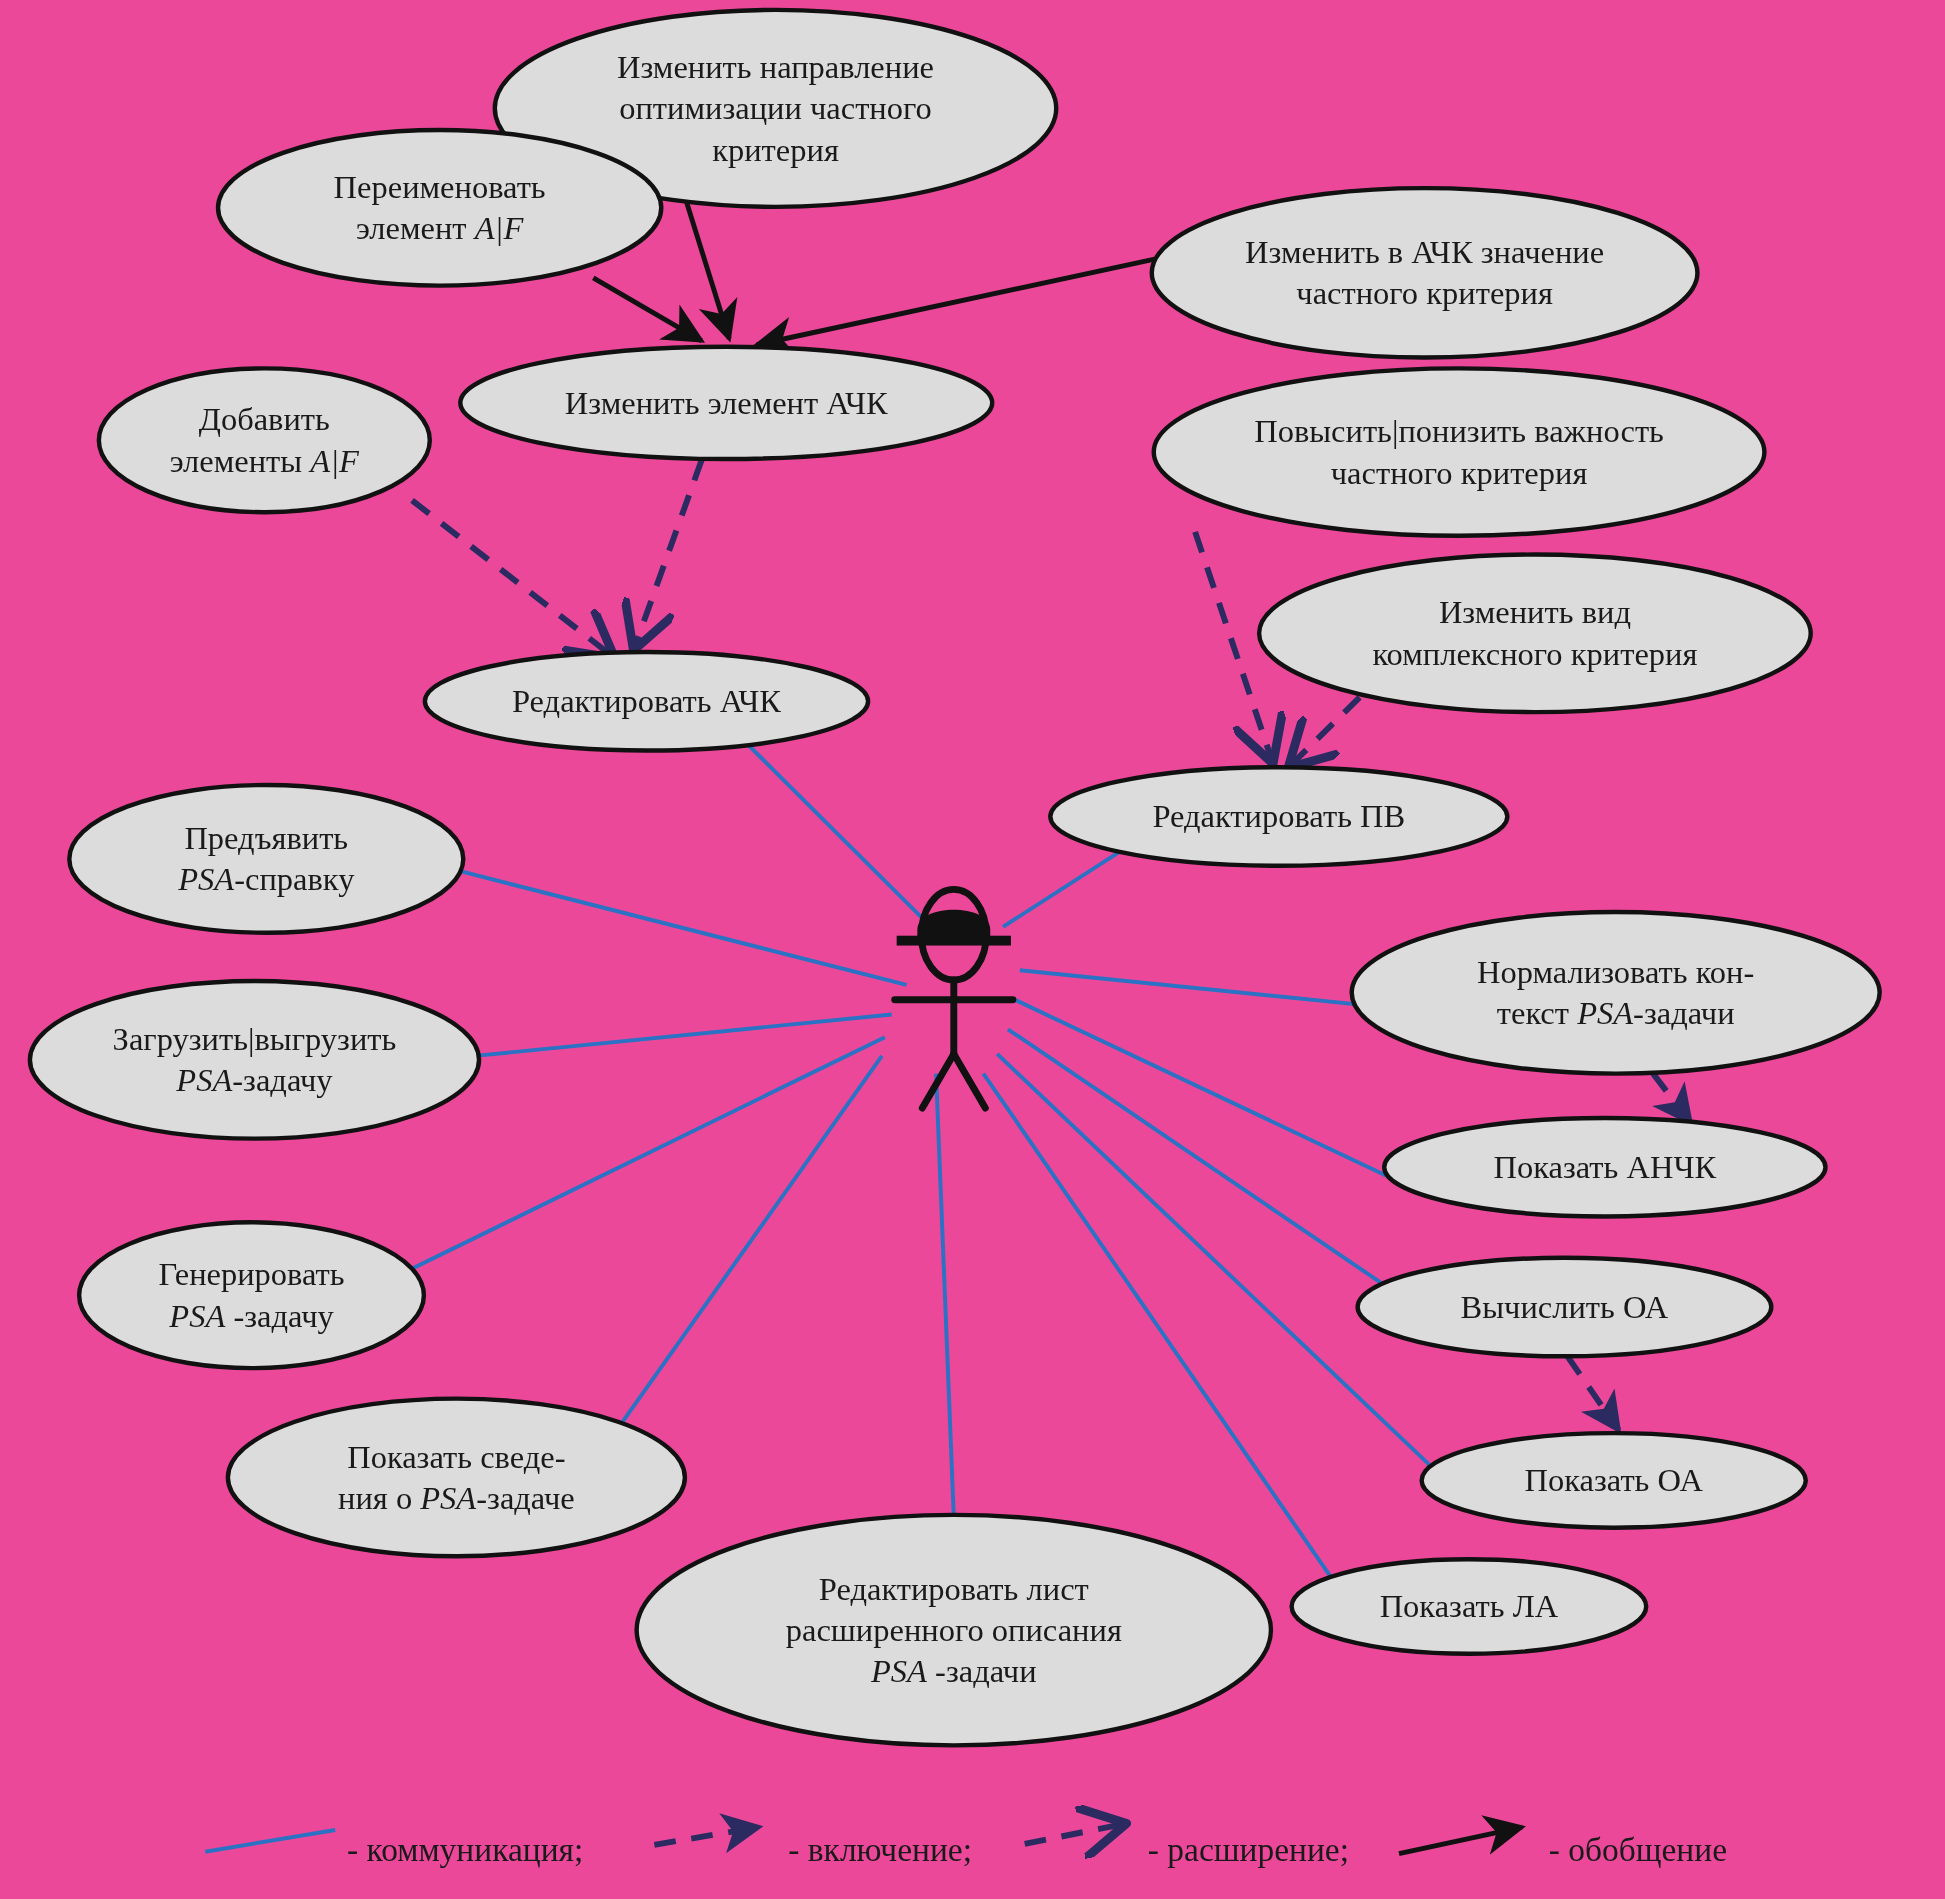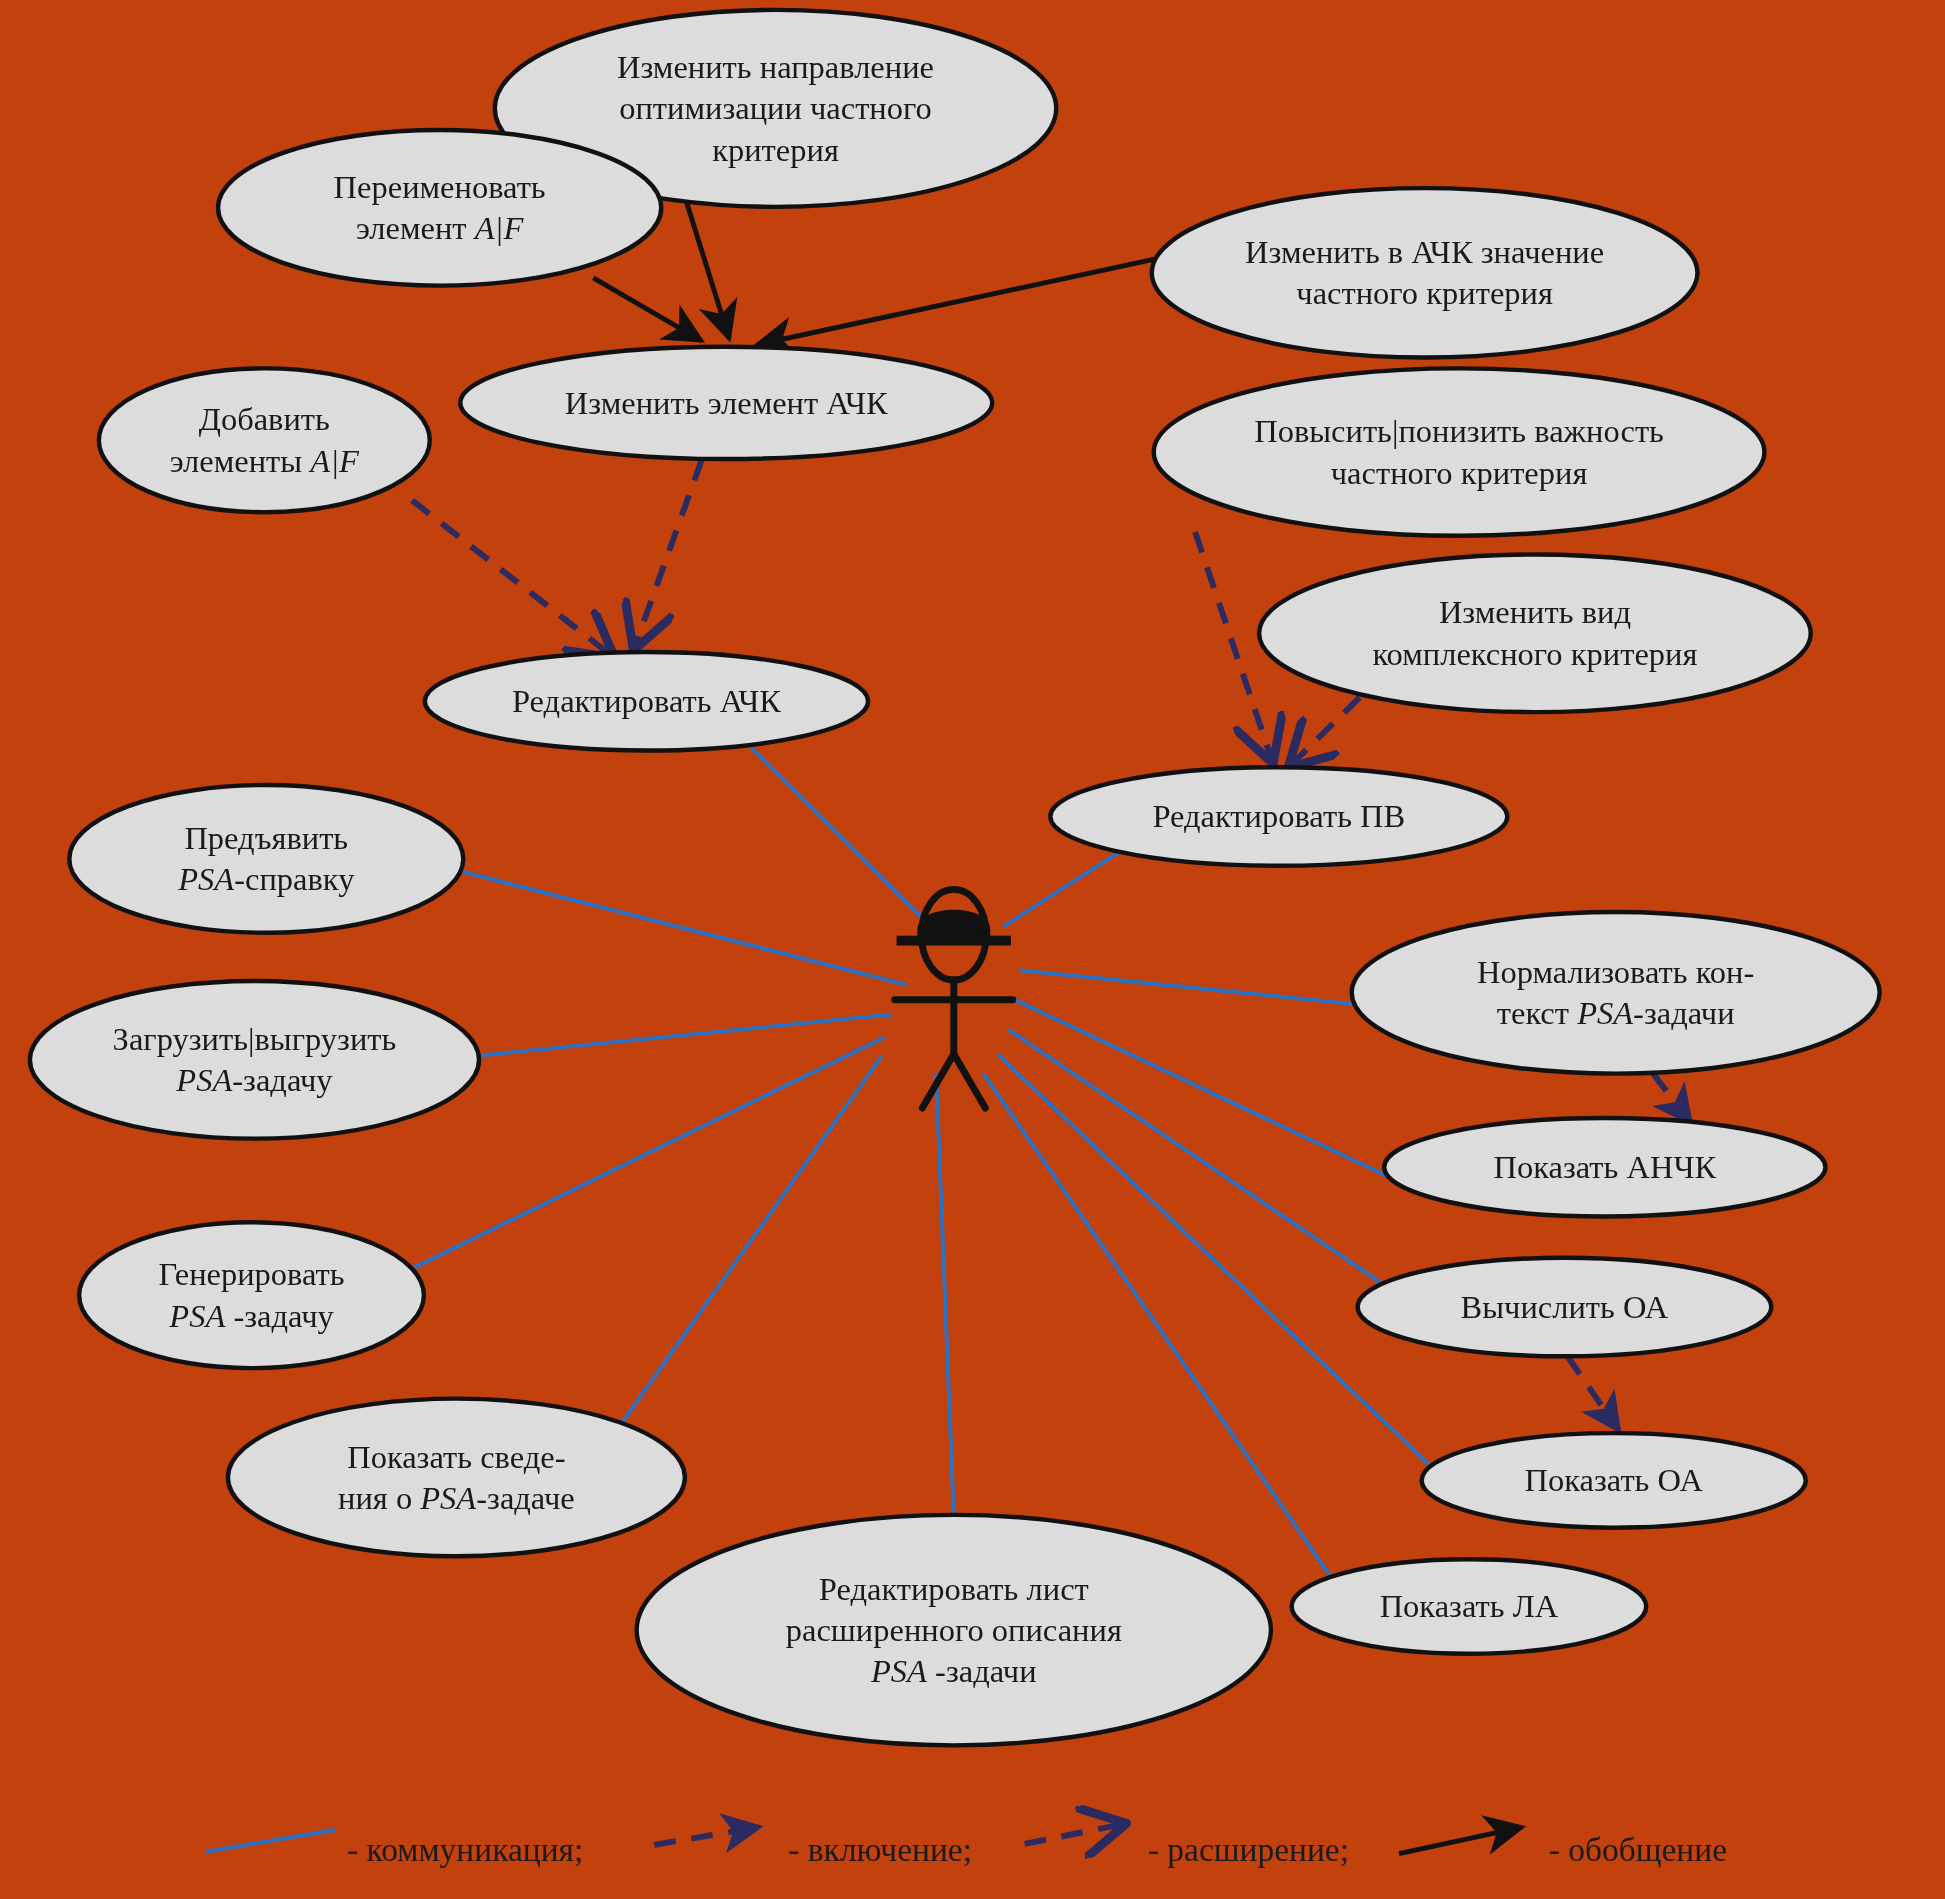--- a/index.html
+++ b/index.html
@@ -2,21 +2,21 @@
 <html><head>
 <meta charset="utf-8">
 <style>
   html,body{margin:0;padding:0;background:#ffffff;}
   body{
     width:1946px;height:1899px;
     font-family:"Liberation Serif","DejaVu Serif",serif;
     color:#1a1a1a;
     overflow:hidden;
   }
-  #stage{position:relative;width:1946px;height:1899px;background:#c2410c;}
+  #stage{position:relative;width:1946px;height:1899px;background:#ec4899;}
   svg#canvas{position:absolute;left:0;top:0;width:1946px;height:1899px;}
   .uc-text{
     font-family:"Liberation Serif","DejaVu Serif",serif;
     fill:#1a1a1a;
     text-anchor:middle;
     font-size:33px;
   }
   .uc-text .it{font-style:italic;}
   .legend-text{
     font-family:"Liberation Serif","DejaVu Serif",serif;

